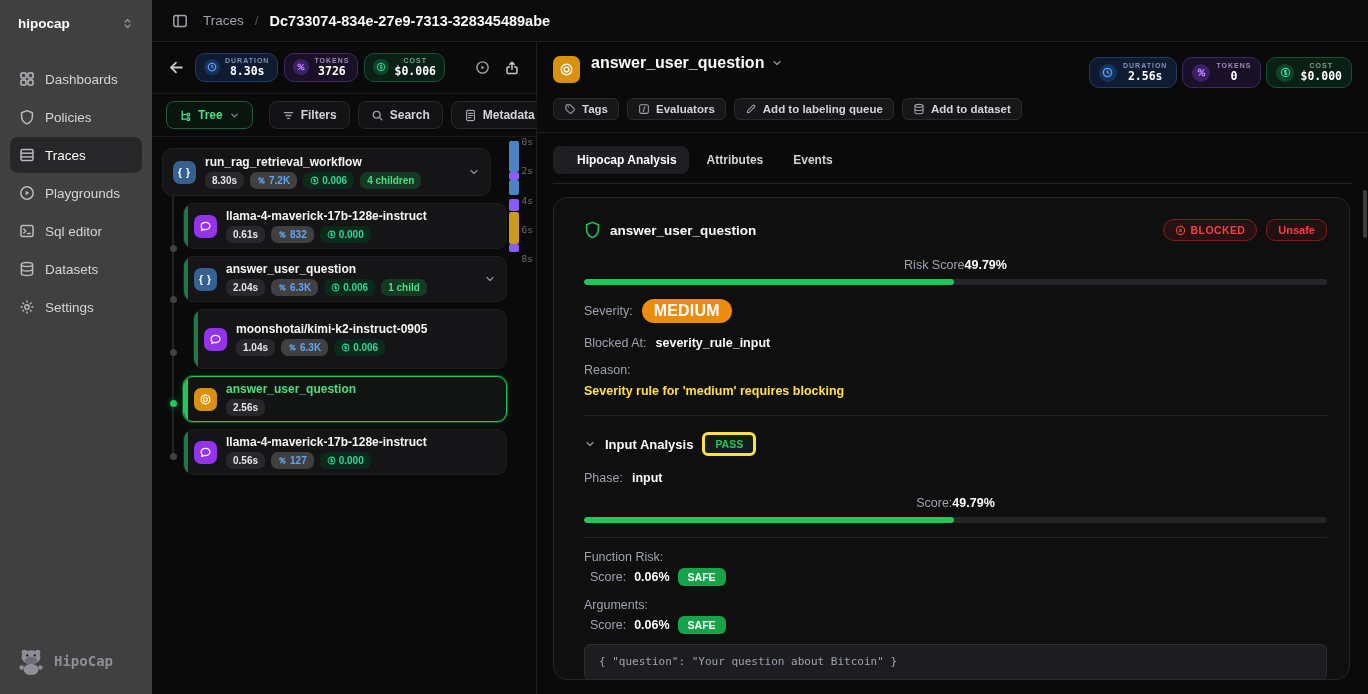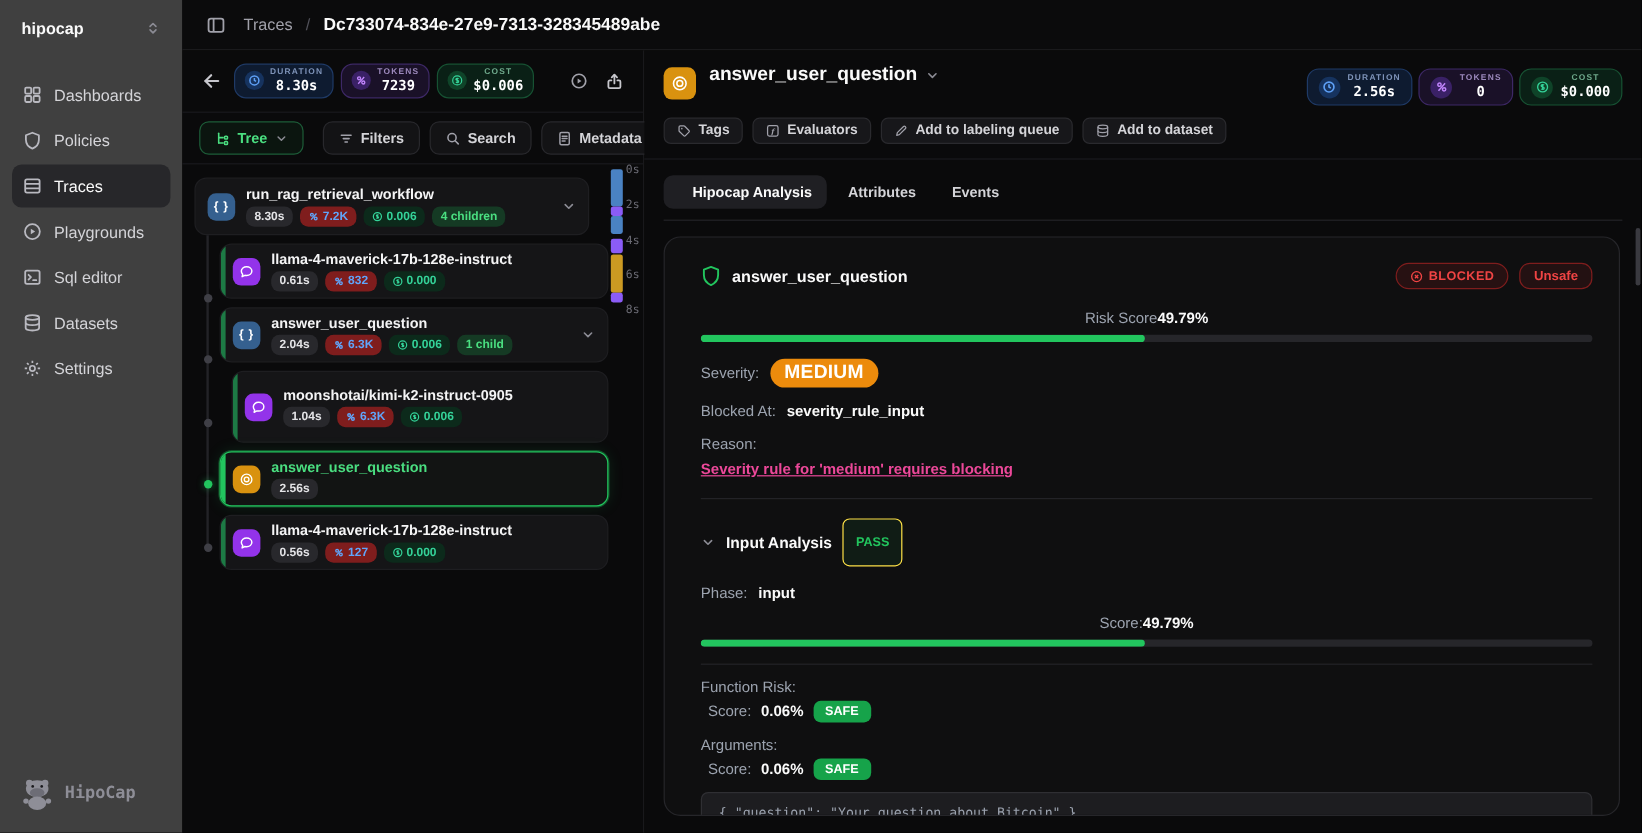--- a/index.html
+++ b/index.html
@@ -69,21 +69,21 @@
   .tree-row.selected .row-name { color:#4ade80; }
   .row-icon { width:23px; height:23px; border-radius:7px; display:flex; align-items:center; justify-content:center; flex-shrink:0; color:#fff; }
   .row-icon.braces { background:#35608f; font-size:10px; font-weight:bold; letter-spacing:1px; }
   .row-icon.chat { background:#9333ea; }
   .row-icon.target { background:#d9920f; }
   .row-main { flex:1; min-width:0; display:flex; flex-direction:column; gap:3px; }
   .row-name { font-size:12px; font-weight:bold; color:#f4f4f5; white-space:nowrap; overflow:hidden; }
   .row-badges { display:flex; gap:6px; align-items:center; }
   .pill { font-size:10px; font-weight:bold; border-radius:7px; padding:2px 7px; line-height:1.3; display:flex; align-items:center; gap:3px; }
   .pill.time { background:#28282c; color:#e4e4e7; }
-  .pill.tok { background:#7f1d1d; color:#60a5fa; }
+  .pill.tok { background:#404040; color:#60a5fa; }
   .pill.cost { background:#0c2a1b; color:#34d399; }
   .pill.child { background:#153a24; color:#4ade80; }
   .row-chevron { color:#8b8b94; flex-shrink:0; }
 
   
   .minimap { position:absolute; top:3px; right:3px; display:flex; gap:3px; }
   .minimap-bar { position:relative; width:10px; height:120px; cursor:pointer; }
   .tl-seg { position:absolute; left:0; width:10px; border-radius:2px; }
   .minimap-ticks { display:flex; flex-direction:column; justify-content:space-between; height:128px; margin-top:-4px; }
   .minimap-ticks span { font-family:"DejaVu Sans Mono",monospace; font-size:9.5px; color:#6b6b74; }
@@ -114,25 +114,25 @@
   .badge-blocked { display:flex; align-items:center; gap:5px; padding:4px 11px; border-radius:999px; background:rgba(127,29,29,.22); border:1px solid #7f1d1d; color:var(--blocked,#ef4444); font-size:10.5px; font-weight:bold; letter-spacing:.4px; }
   .badge-unsafe { padding:4px 11px; border-radius:9px; background:rgba(127,29,29,.18); border:1px solid #7f1d1d; color:var(--blocked,#ef4444); font-size:11px; font-weight:bold; }
   .kv-row { display:flex; justify-content:center; align-items:center; margin-bottom:7px; }
   .lbl { font-size:12.5px; color:#9ca3af; }
   .val-strong { font-size:12.5px; font-weight:bold; color:#fafafa; }
   .bar-track { width:100%; height:6px; border-radius:3px; background:#26262a; overflow:hidden; margin-bottom:14px; }
   .bar-fill { height:100%; border-radius:3px; background:var(--pass,#4ade80); }
   .inline-row { display:flex; align-items:center; gap:9px; margin-bottom:13px; }
   .badge-medium { background:var(--medium,#ec8b0c); color:#fff; font-size:16px; font-weight:bold; padding:3px 12px; border-radius:999px; letter-spacing:.2px; }
   .reason-lbl { margin-bottom:7px; }
-  .reason-val { font-size:12.5px; font-weight:600; color:#ec4899; margin-bottom:17px;text-decoration:underline; }
+  .reason-val { font-size:12.5px; font-weight:600; color:#fde047; margin-bottom:17px; }
   .divider { border-top:1px solid #232327; margin-bottom:16px; }
   .section-head { display:flex; align-items:center; gap:9px; margin-bottom:15px; cursor:pointer; }
   .section-title { font-size:13px; font-weight:bold; color:#fafafa; }
-  .badge-pass { color:var(--pass,#22c55e); border:1px solid #fde047; background:rgba(34,197,94,.08); font-size:10.5px; font-weight:bold; padding:13px 10px; border-radius:6px; }
+  .badge-pass { color:var(--pass,#22c55e); border:3px solid #fde047; background:rgba(34,197,94,.08); font-size:10.5px; font-weight:bold; padding:3px 10px; border-radius:6px; }
   .score-line { display:flex; align-items:center; gap:8px; margin:4px 0 12px 6px; }
   .badge-safe { background:var(--safe,#16a34a); color:#fff; font-size:10.5px; font-weight:bold; padding:3px 10px; border-radius:6px; }
   .code-block { background:#1d1d20; border:1px solid #2f2f33; border-radius:6px; padding:7px 14px; font-family:"DejaVu Sans Mono",monospace; font-size:11px; line-height:1.75; color:#9ca3af; margin-bottom:12px; white-space:pre-wrap; word-break:break-word; }
   .chev { color:#8b8b94; }
 </style>
 </head>
 <body>
 
 <div class="app">
 
@@ -272,21 +272,21 @@
           <div class="stat-badge sm purple">
             <span class="sb-icon">
                 <svg width="10" height="10" viewBox="0 0 16 16" fill="none" stroke="currentColor" stroke-width="1.8">
                   <circle cx="5.2" cy="5.2" r="2"></circle>
                   <circle cx="10.8" cy="10.8" r="2"></circle>
                   <path d="M12 3.5L4 12.5"></path>
                 </svg>
               </span>
             <span class="sb-col">
                 <span class="sb-label">TOKENS</span>
-                <span class="sb-value">7239</span>
+                <span class="sb-value">3726</span>
               </span>
           </div>
           <div class="stat-badge sm green">
             <span class="sb-icon">
                 <svg width="10" height="10" viewBox="0 0 16 16" fill="none" stroke="currentColor" stroke-width="1.6">
                   <circle cx="8" cy="8" r="6"></circle>
                   <path d="M8 4.5v7M9.8 5.8c-.5-.6-2.8-1-3.4.2-.6 1.3 1 1.7 1.6 1.9.6.2 2.3.5 1.9 2-.4 1.4-2.9 1.1-3.6.3"></path>
                 </svg>
               </span>
             <span class="sb-col">

